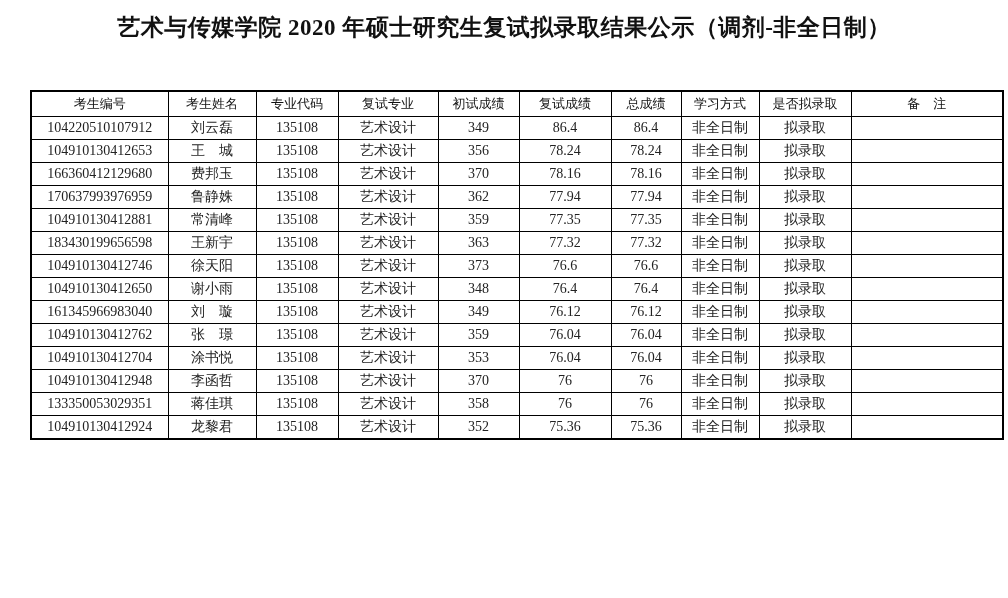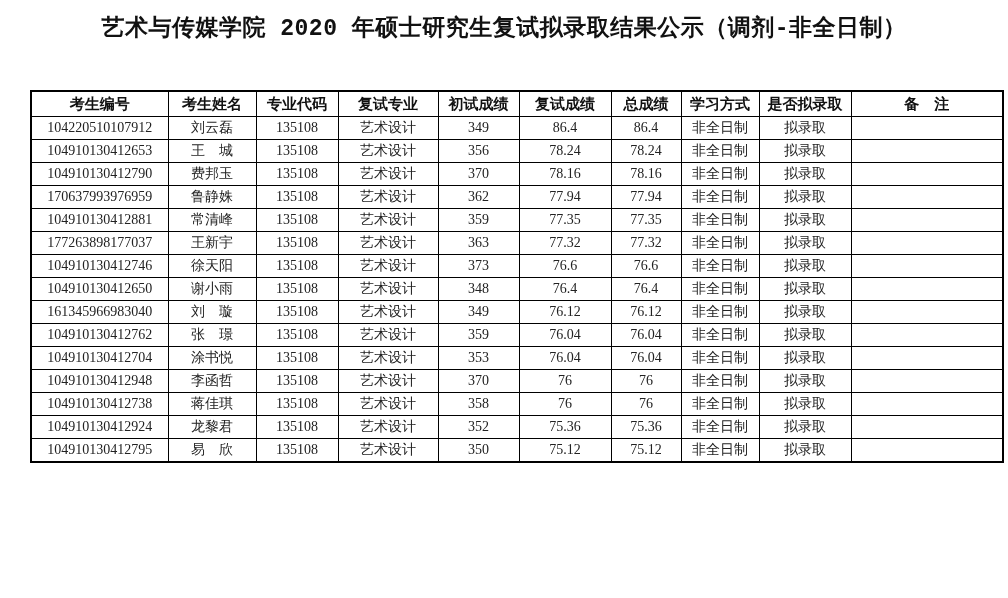--- a/index.html
+++ b/index.html
@@ -19,21 +19,21 @@
     background: #ffffff;
   }
   .title {
     margin: 0;
     padding-top: 12px;
     height: 36px;
     text-align: center;
     font-size: 23px;
     font-weight: bold;
     letter-spacing: 0.5px;
-    font-family: Liberation Mono, monospace;
+    font-family: Liberation Serif, serif;
     color: #111111;
     white-space: nowrap;
   }
   table.results {
     margin-left: 30px;
     margin-top: 42px;
     width: 972px;
     border-collapse: collapse;
     table-layout: fixed;
     border: 2px solid #000000;
@@ -42,22 +42,22 @@
   table.results td {
     border: 1px solid #000000;
     text-align: center;
     vertical-align: middle;
     padding: 0;
     overflow: hidden;
     white-space: pre;
   }
   table.results th {
     height: 24px;
-    font-size: 15px;
-    font-weight: bold;
+    font-size: 13px;
+    font-weight: normal;
     font-family: "Liberation Sans", sans-serif;
     color: #111111;
   }
   table.results td {
     height: 22px;
     font-size: 14px;
     font-family: "Liberation Serif", serif;
     color: #222222;
   }
   col.c0 { width: 137px; }
@@ -123,21 +123,21 @@
           <td>135108</td>
           <td>艺术设计</td>
           <td>356</td>
           <td>78.24</td>
           <td>78.24</td>
           <td>非全日制</td>
           <td>拟录取</td>
           <td></td>
         </tr>
         <tr>
-          <td>104910130412790</td>
+          <td>166360412129680</td>
           <td>费邦玉</td>
           <td>135108</td>
           <td>艺术设计</td>
           <td>370</td>
           <td>78.16</td>
           <td>78.16</td>
           <td>非全日制</td>
           <td>拟录取</td>
           <td></td>
         </tr>
@@ -159,21 +159,21 @@
           <td>135108</td>
           <td>艺术设计</td>
           <td>359</td>
           <td>77.35</td>
           <td>77.35</td>
           <td>非全日制</td>
           <td>拟录取</td>
           <td></td>
         </tr>
         <tr>
-          <td>177263898177037</td>
+          <td>183430199656598</td>
           <td>王新宇</td>
           <td>135108</td>
           <td>艺术设计</td>
           <td>363</td>
           <td>77.32</td>
           <td>77.32</td>
           <td>非全日制</td>
           <td>拟录取</td>
           <td></td>
         </tr>
@@ -243,50 +243,38 @@
           <td>135108</td>
           <td>艺术设计</td>
           <td>370</td>
           <td>76</td>
           <td>76</td>
           <td>非全日制</td>
           <td>拟录取</td>
           <td></td>
         </tr>
         <tr>
-          <td>104910130412738</td>
+          <td>133350053029351</td>
           <td>蒋佳琪</td>
           <td>135108</td>
           <td>艺术设计</td>
           <td>358</td>
           <td>76</td>
           <td>76</td>
           <td>非全日制</td>
           <td>拟录取</td>
           <td></td>
         </tr>
         <tr>
           <td>104910130412924</td>
           <td>龙黎君</td>
           <td>135108</td>
           <td>艺术设计</td>
           <td>352</td>
           <td>75.36</td>
           <td>75.36</td>
-          <td>非全日制</td>
-          <td>拟录取</td>
-          <td></td>
-        </tr>
-        <tr>
-          <td>104910130412795</td>
-          <td>易　欣</td>
-          <td>135108</td>
-          <td>艺术设计</td>
-          <td>350</td>
-          <td>75.12</td>
-          <td>75.12</td>
           <td>非全日制</td>
           <td>拟录取</td>
           <td></td>
         </tr>
       </tbody>
   </table>
 </div>
 
 </body></html>

